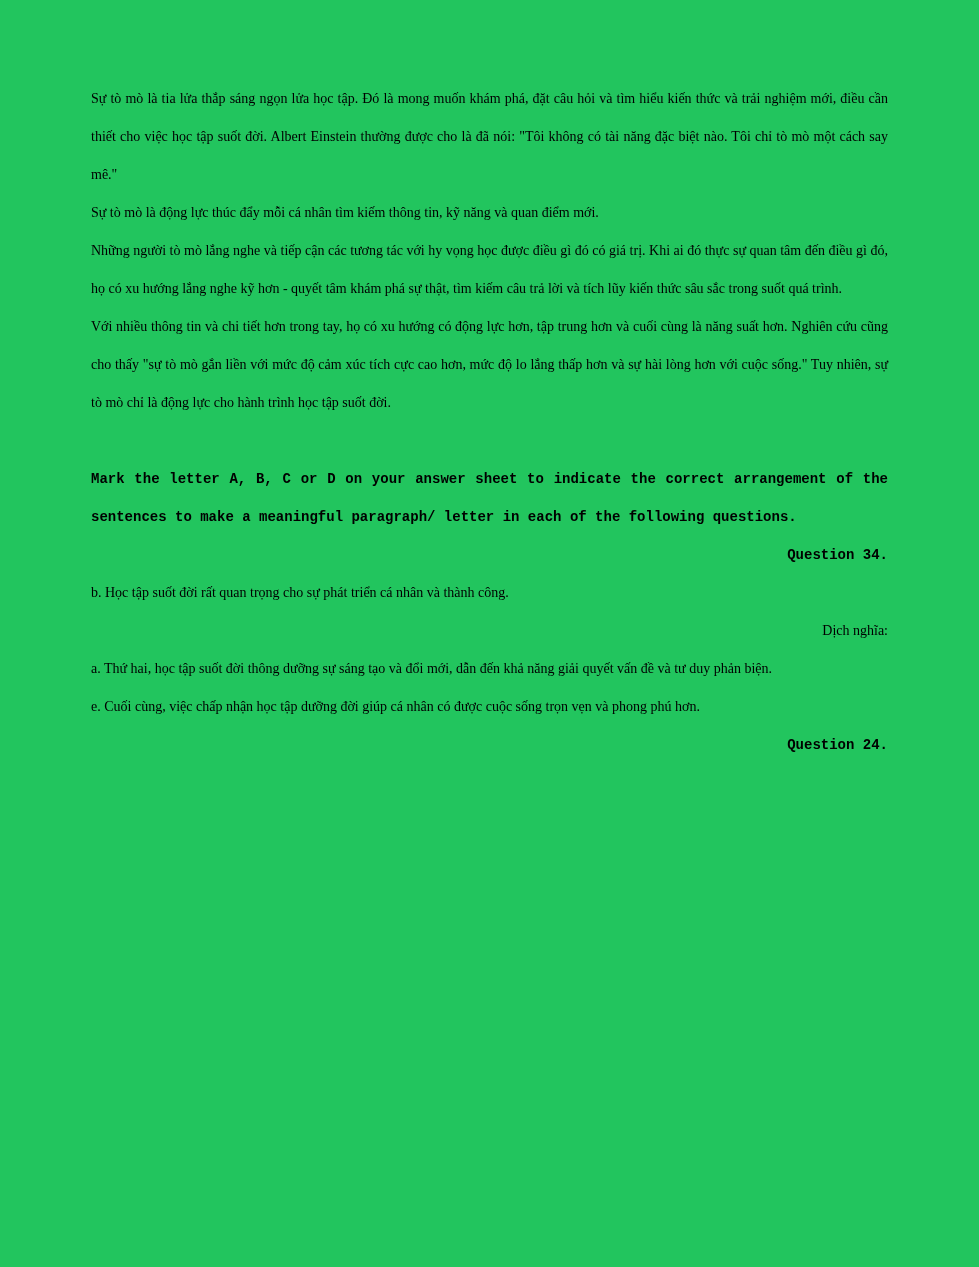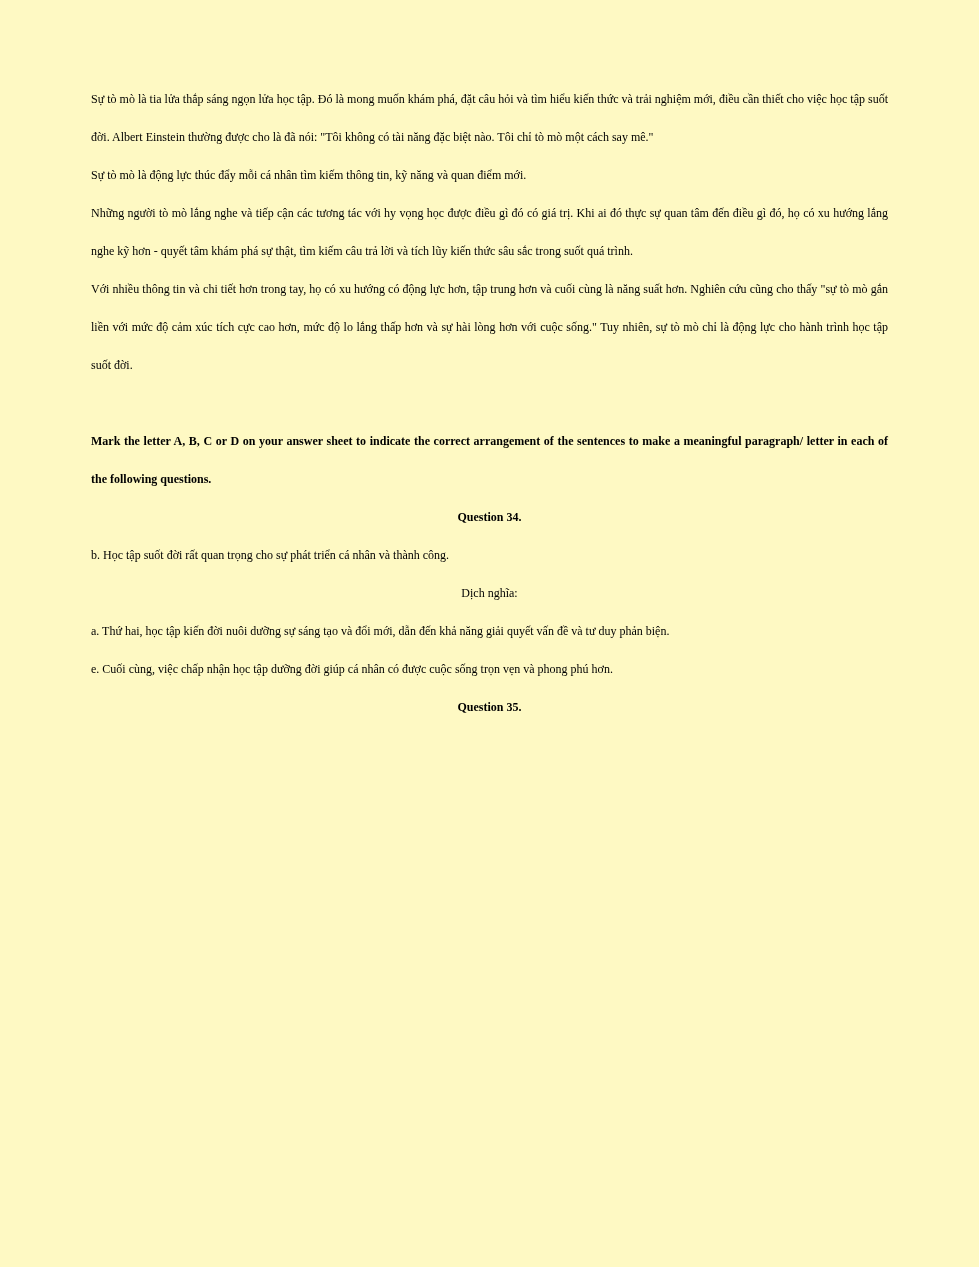--- a/index.html
+++ b/index.html
@@ -5,36 +5,37 @@
   html, body {
     margin: 0;
     padding: 0;
     background: #ffffff;
   }
   .page {
     width: 979px;
     min-height: 1267px;
     box-sizing: border-box;
     padding: 80px 91px 60px 91px;
-    background: #fef9c3;
+    background: #22c55e;
     color: #000000;
     font-family: "Liberation Serif", "DejaVu Serif", serif;
-    font-size: 12px;
+    font-size: 14px;
     line-height: 38px;
   }
   .para {
     margin: 0;
     text-align: justify;
     text-justify: inter-word;
   }
   .para.left {
-    text-align: center;
+    text-align: right;
   }
   .bold {
     font-weight: bold;
+    font-family: Liberation Mono, monospace;
   }
   .gap-before {
     margin-top: 38px;
   }
 </style>
 </head>
 <body>
 
 <div class="page">
 
@@ -42,18 +43,18 @@
   <p class="para">Sự tò mò là động lực thúc đẩy mỗi cá nhân tìm kiếm thông tin, kỹ năng và quan điểm mới.</p>
   <p class="para">Những người tò mò lắng nghe và tiếp cận các tương tác với hy vọng học được điều gì đó có giá trị. Khi ai đó thực sự quan tâm đến điều gì đó, họ có xu hướng lắng nghe kỹ hơn - quyết tâm khám phá sự thật, tìm kiếm câu trả lời và tích lũy kiến thức sâu sắc trong suốt quá trình.</p>
   <p class="para">Với nhiều thông tin và chi tiết hơn trong tay, họ có xu hướng có động lực hơn, tập trung hơn và cuối cùng là năng suất hơn. Nghiên cứu cũng cho thấy "sự tò mò gắn liền với mức độ cảm xúc tích cực cao hơn, mức độ lo lắng thấp hơn và sự hài lòng hơn với cuộc sống." Tuy nhiên, sự tò mò chỉ là động lực cho hành trình học tập suốt đời.</p>
 
   <p class="para bold gap-before">Mark the letter A, B, C or D on your answer sheet to indicate the correct arrangement of the sentences to make a meaningful paragraph/ letter in each of the following questions.</p>
 
   <p class="para left bold">Question 34.</p>
   <p class="para">b. Học tập suốt đời rất quan trọng cho sự phát triển cá nhân và thành công.</p>
 
   <p class="para left">Dịch nghĩa:</p>
-  <p class="para">a. Thứ hai, học tập kiến đời nuôi dưỡng sự sáng tạo và đổi mới, dẫn đến khả năng giải quyết vấn đề và tư duy phản biện.</p>
+  <p class="para">a. Thứ hai, học tập suốt đời thông dưỡng sự sáng tạo và đổi mới, dẫn đến khả năng giải quyết vấn đề và tư duy phản biện.</p>
   <p class="para">e. Cuối cùng, việc chấp nhận học tập dưỡng đời giúp cá nhân có được cuộc sống trọn vẹn và phong phú hơn.</p>
 
-  <p class="para left bold">Question 35.</p>
+  <p class="para left bold">Question 24.</p>
 
 </div>
 
 </body></html>

